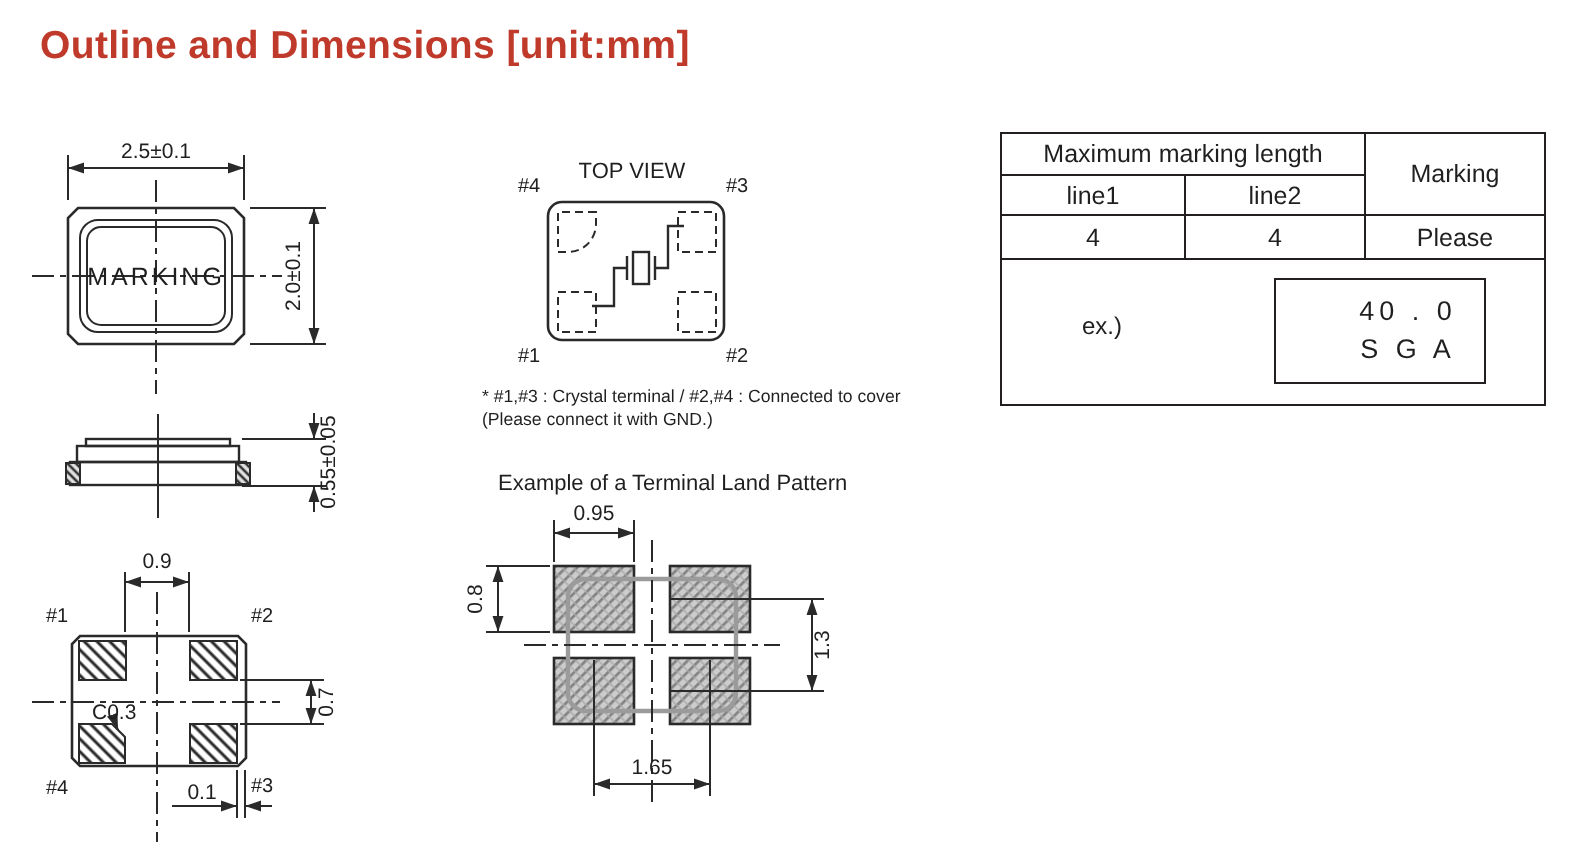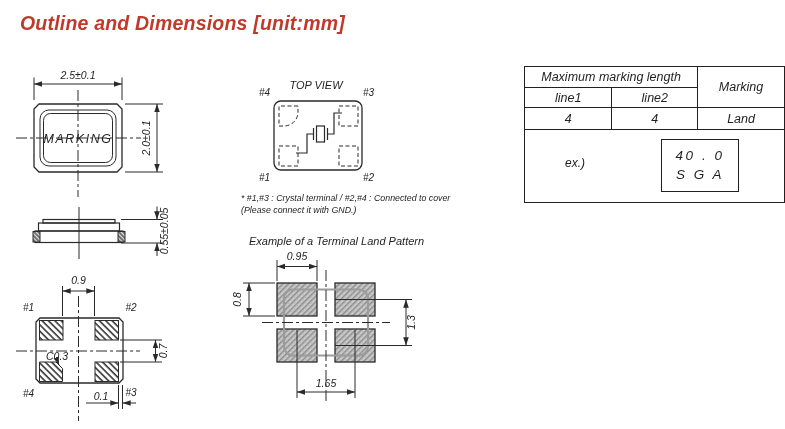--- a/index.html
+++ b/index.html
@@ -1,38 +1,38 @@
 <!DOCTYPE html>
 <html><head>
 <meta charset="utf-8">
 <style>
   html,body{margin:0;padding:0;background:#ffffff;}
   #stage{position:relative;width:785px;height:429px;background:#fff;overflow:hidden;
-         font-family:"Liberation Sans", sans-serif;font-style:italic;}
+         font-family:"Liberation Sans", sans-serif;}
   #title{position:absolute;left:20px;top:12px;margin:0;font-size:19.5px;font-weight:bold;
          color:#c03a2b;letter-spacing:0.2px;}
   #drawing{position:absolute;left:0;top:0;}
   svg text{fill:#1f1f1f;font-family:"Liberation Sans", sans-serif;}
   .dimtxt{font-size:10.5px;}
   .pintxt{font-size:10px;}
   .sectxt{font-size:11px;}
   .notetxt{font-size:8.8px;}
   .marktxt{font-size:12.5px;letter-spacing:1.5px;}
   
-  .mtable{position:absolute;left:524px;top:66px;border-collapse:collapse;table-layout:fixed;}
+  .mtable{position:absolute;left:500px;top:66px;border-collapse:collapse;table-layout:fixed;}
   .mtable td{border:1.5px solid #231f20;text-align:center;vertical-align:middle;
              font-size:12.5px;color:#1f1f1f;padding:0;}
   .r1 td{height:20px;}
   .r2 td{height:19px;}
   .r3 td{height:21px;}
   .excell{height:72px;position:relative;}
   .exlabel{position:absolute;left:40px;top:26px;font-size:12px;}
   .exbox{position:absolute;left:136px;top:9px;width:76px;height:51px;border:1.4px solid #231f20;
          display:flex;flex-direction:column;align-items:center;justify-content:center;
-         font-size:13.5px;letter-spacing:2.5px;line-height:1.35;}
+         font-size:13.5px;letter-spacing:2.5px;line-height:1.35;padding-left:28px;}
 </style>
 </head>
 <body>
 
 <div id="stage">
 
   <h1 id="title">Outline and Dimensions [unit:mm]</h1>
 
   <svg id="drawing" width="785" height="429" viewBox="0 0 785 429">
     <defs>
@@ -193,21 +193,21 @@
         <td colspan="2">Maximum marking length</td>
         <td rowspan="2">Marking</td>
       </tr>
       <tr class="r2">
         <td>line1</td>
         <td>line2</td>
       </tr>
       <tr class="r3">
         <td>4</td>
         <td>4</td>
-        <td>Land</td>
+        <td>Please</td>
       </tr>
       <tr>
         <td colspan="3" class="excell">
           <span class="exlabel">ex.)</span>
           <span class="exbox">
             <span>40 . 0</span>
             <span>S G A</span>
           </span>
         </td>
       </tr>

